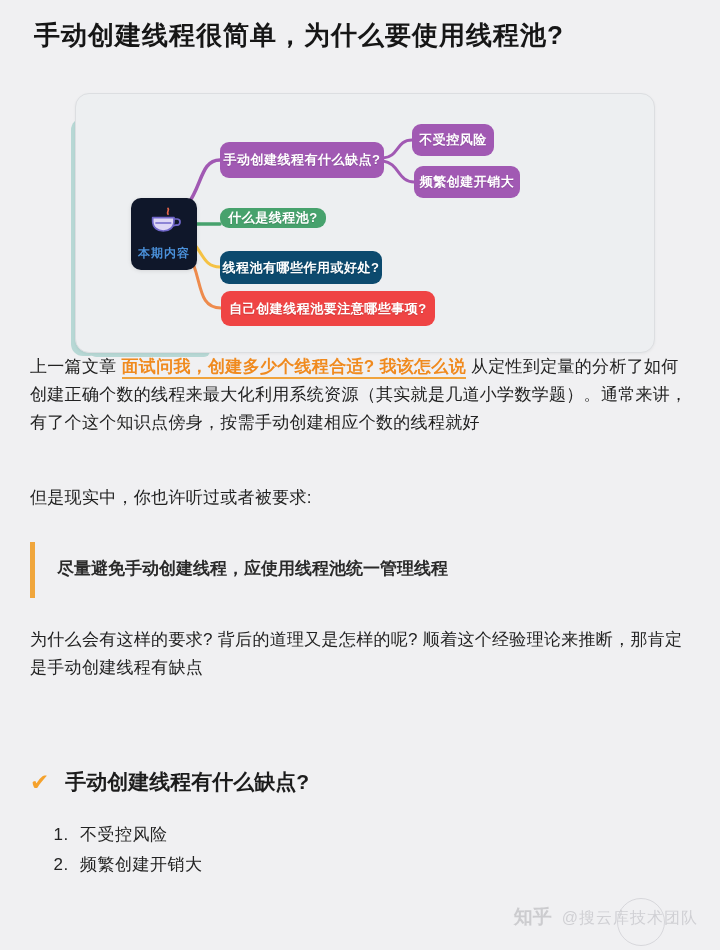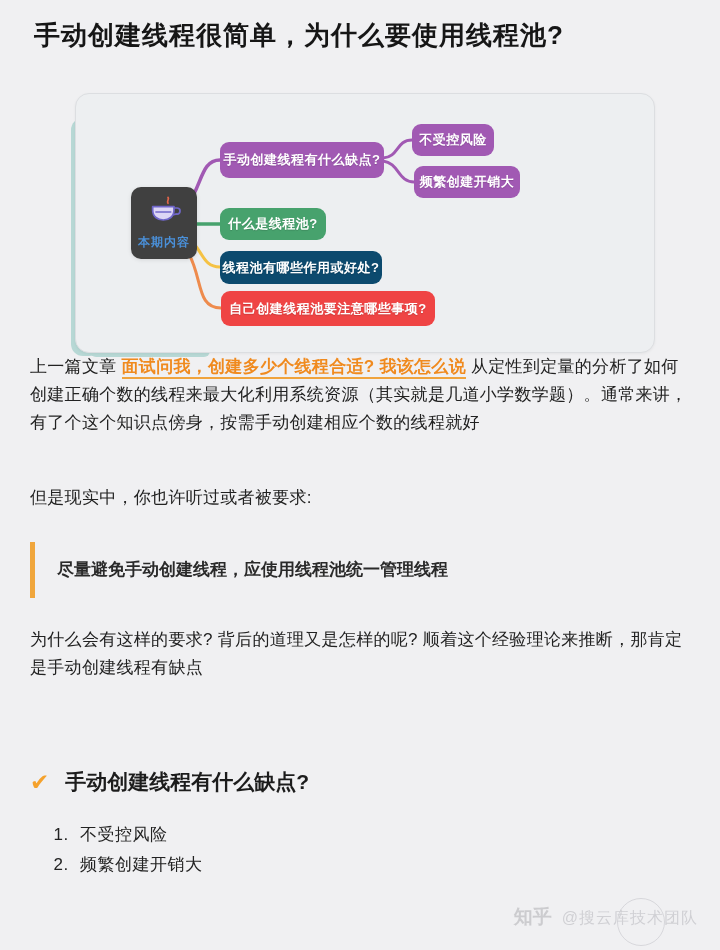--- a/index.html
+++ b/index.html
@@ -57,23 +57,23 @@
     color: #fff;
     font-size: 13px;
     font-weight: 700;
     letter-spacing: 0.5px;
     white-space: nowrap;
     padding: 0 8px;
     text-shadow: 0 1px 1px rgba(0,0,0,0.15);
   }
   .mm-root {
     position: absolute;
-    left: 55px; top: 93px;
+    left: 55px; top: 104px;
     width: 66px; height: 72px;
-    background: #404040;
+    background: #0f172a;
     border-radius: 10px;
     box-shadow: 0 1px 4px rgba(0,0,0,0.10);
     display: flex; flex-direction: column;
     align-items: center; justify-content: center;
     gap: 5px;
   }
   .mm-root .root-label {
     font-size: 12px;
     font-weight: 700;
     color: #4a90d9;
@@ -102,20 +102,21 @@
   }
 
   blockquote.quote {
     margin: 30px 0 0 0;
     border-left: 5px solid #f0a63c;
     padding: 14px 10px 14px 22px;
     font-size: 17px;
     font-weight: 600;
     line-height: 28px;
     color: #2a2a2a;
+    font-family: Liberation Mono, monospace;
   }
 
   .section-heading {
     margin-top: 86px;
     display: flex; align-items: center;
     font-size: 21px;
     font-weight: 800;
     color: #1c1c1c;
   }
   .check-icon {
@@ -180,21 +181,21 @@
       </svg>
       <span class="root-label">本期内容</span>
     </div>
 
     <div class="mm-node" style="left: 144px; top: 48px; width: 164px; height: 36px; background: rgb(161, 89, 179);">手动创建线程有什么缺点?</div>
 
     <div class="mm-node" style="left: 336px; top: 30px; width: 82px; height: 32px; background: rgb(161, 89, 179);">不受控风险</div>
 
     <div class="mm-node" style="left: 338px; top: 72px; width: 106px; height: 32px; background: rgb(161, 89, 179);">频繁创建开销大</div>
 
-    <div class="mm-node" style="left: 144px; top: 114px; width: 106px; height: 32px; background: rgb(71, 162, 109);">什么是线程池?</div>
+    <div class="mm-node" style="left: 144px; top: 114px; width: 106px; height: 20px; background: rgb(71, 162, 109);">什么是线程池?</div>
 
     <div class="mm-node" style="left: 144px; top: 157px; width: 162px; height: 33px; background: #0c4a6e;">线程池有哪些作用或好处?</div>
 
     <div class="mm-node" style="left: 145px; top: 197px; width: 214px; height: 35px; background: #ef4444;">自己创建线程池要注意哪些事项?</div>
   </div>
 
   <p class="para p-intro"><span>上一篇文章 </span><a class="article-link">面试问我，创建多少个线程合适? 我该怎么说</a><span> 从定性到定量的分析了如何创建正确个数的线程来最大化利用系统资源（其实就是几道小学数学题）。通常来讲，有了个这个知识点傍身，按需手动创建相应个数的线程就好</span></p>
 
   <p class="para p-reality">但是现实中，你也许听过或者被要求:</p>
 

